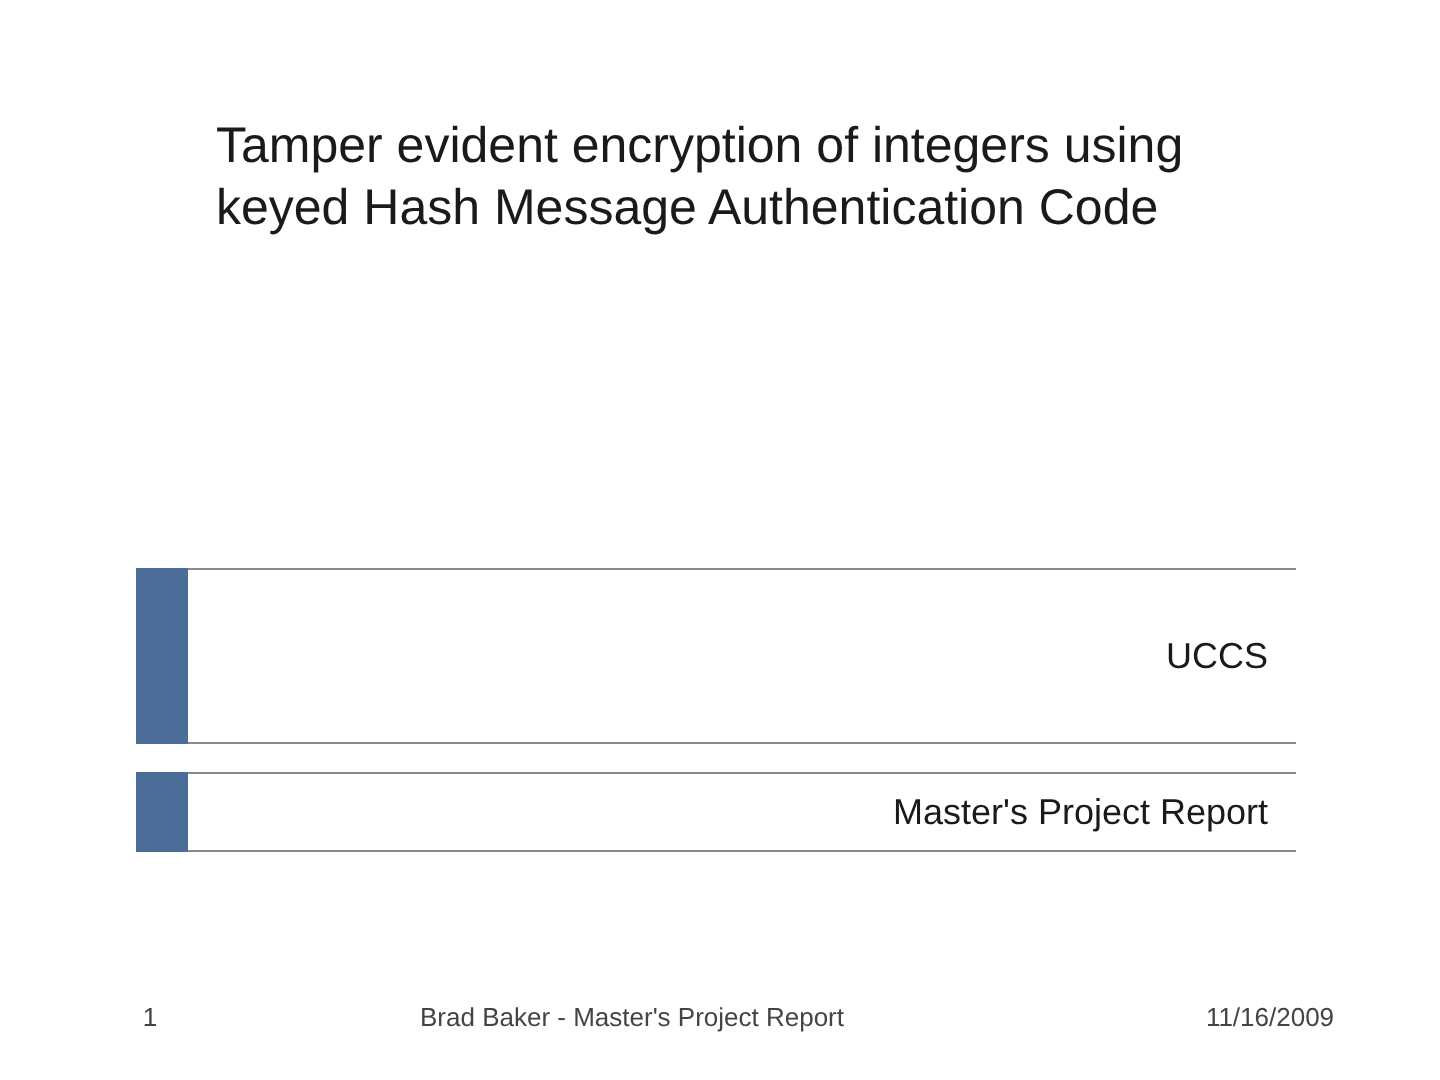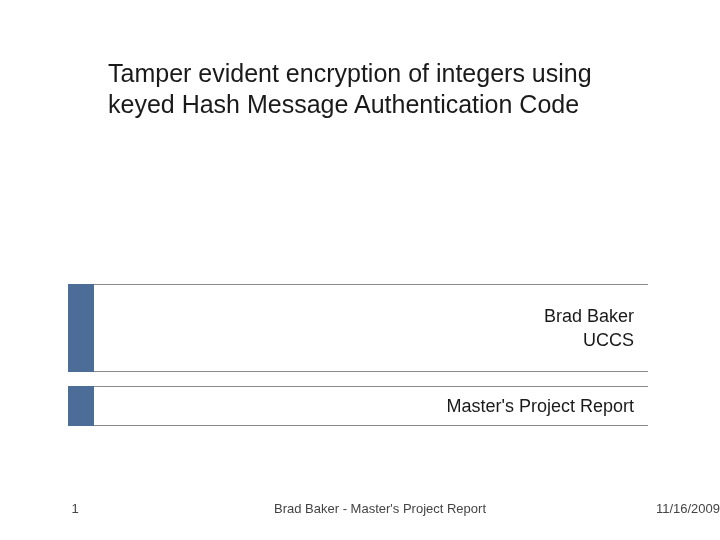--- a/index.html
+++ b/index.html
@@ -56,37 +56,35 @@
     align-items: center;
     font-size: 13px;
     color: #444;
   }
   .page-num {
     width: 150px;
     text-align: center;
   }
   .footer-center {
     flex: 1;
-    text-align: center;
     padding-left: 60px;
   }
   .footer-date {
     width: 170px;
-    text-align: right;
+    text-align: center;
   }
 </style>
 </head>
 <body>
 
 <div class="title">Tamper evident encryption of integers using keyed Hash Message Authentication Code</div>
 
 <div class="bar-row author-row">
   <div class="accent"></div>
   <div class="bar-content">
-    <div>Brad Baker</div>
     <div>UCCS</div>
   </div>
 </div>
 
 <div class="bar-row subtitle-row">
   <div class="accent"></div>
   <div class="bar-content">
     <div>Master's Project Report</div>
   </div>
 </div>

